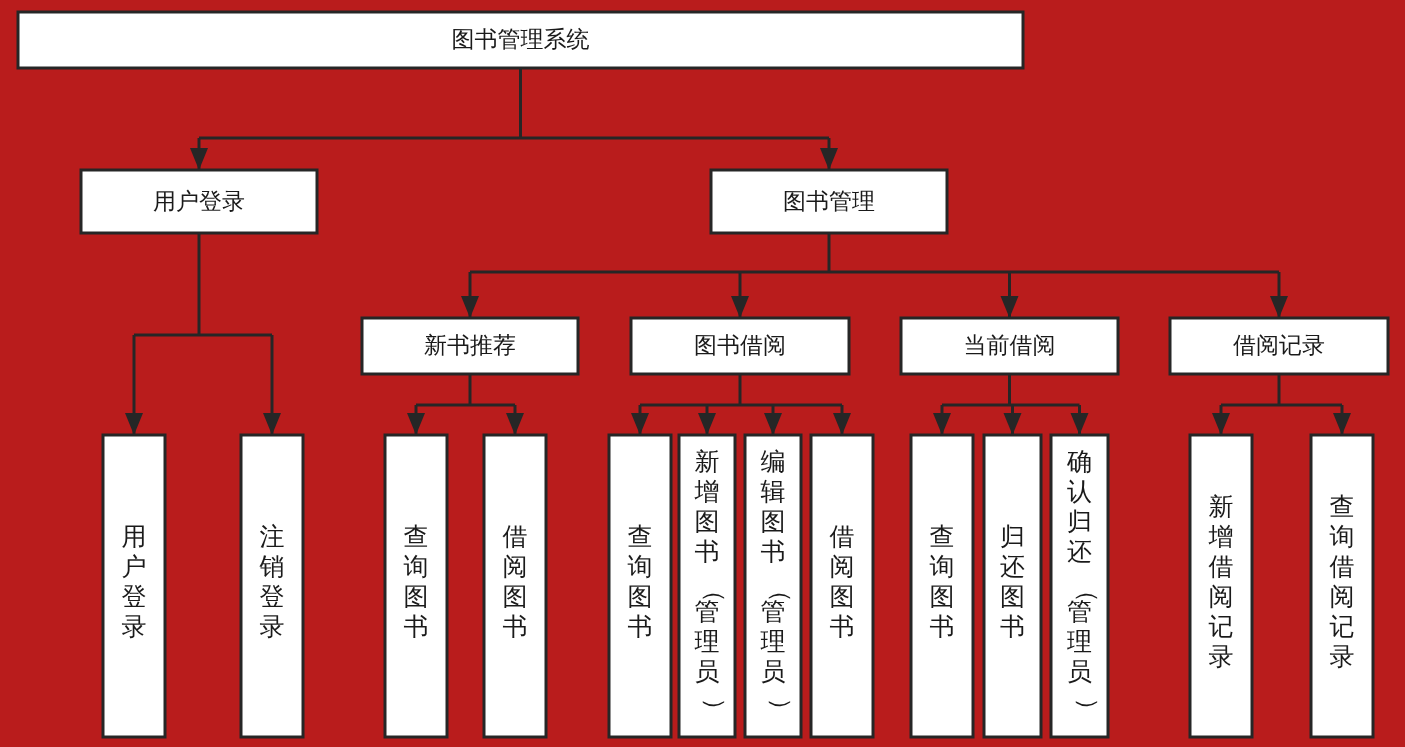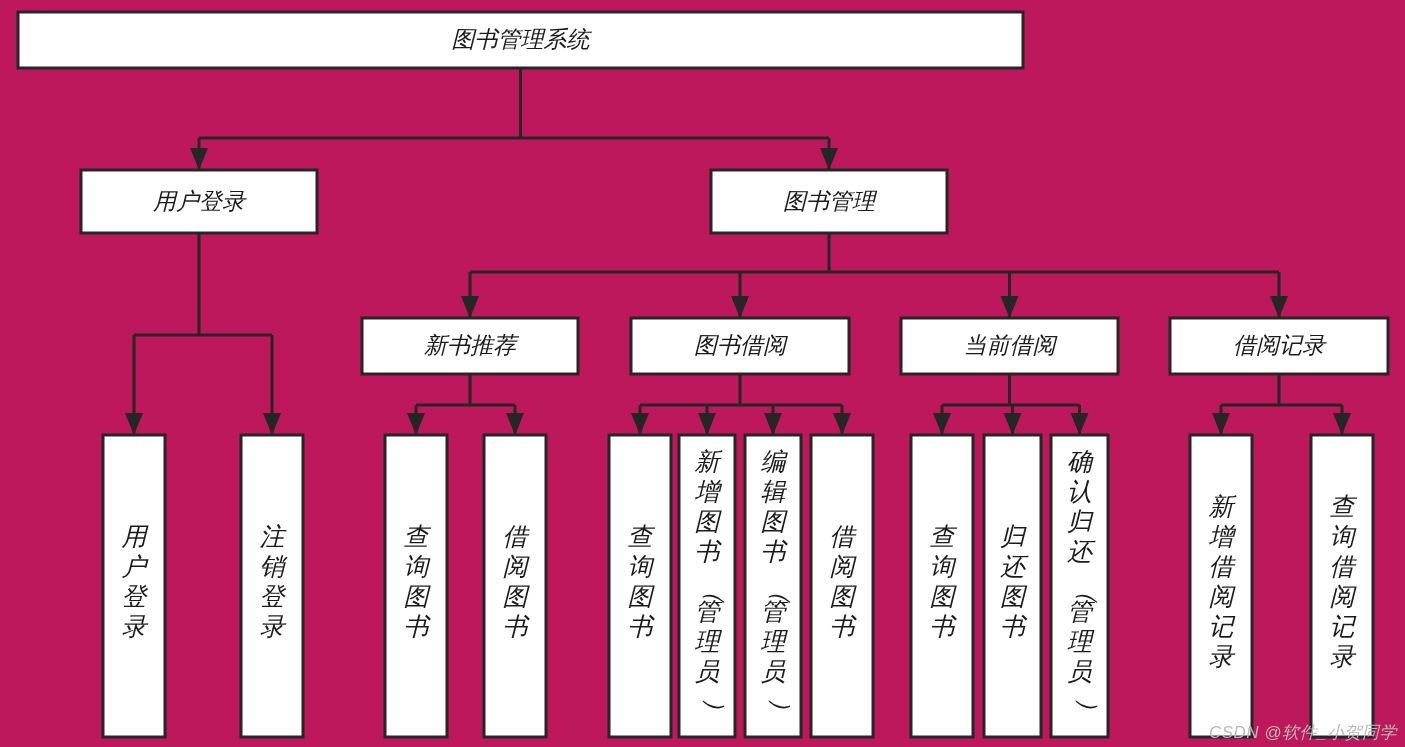--- a/index.html
+++ b/index.html
@@ -10,22 +10,21 @@
   body {
     width: 1405px;
     height: 747px;
     font-family: "Liberation Sans", "DejaVu Sans", sans-serif;
     overflow: hidden;
   }
   #diagram-root {
     position: relative;
     width: 1405px;
     height: 747px;
-    background: #be185d;
-    font-style: italic;
+    background: #b91c1c;
   }
   svg#flowchart {
     position: absolute;
     left: 0;
     top: 0;
     width: 1405px;
     height: 747px;
     display: block;
   }
   .node-box {
@@ -273,14 +272,13 @@
           <rect x="1311" y="435" width="62" height="302" class="node-box"></rect>
           <text x="1342" y="515" class="node-label-vertical">查</text>
           <text x="1342" y="545" class="node-label-vertical">询</text>
           <text x="1342" y="575" class="node-label-vertical">借</text>
           <text x="1342" y="605" class="node-label-vertical">阅</text>
           <text x="1342" y="635" class="node-label-vertical">记</text>
           <text x="1342" y="665" class="node-label-vertical">录</text>
         </g>
       </g>
   </svg>
-  <div class="watermark-text">CSDN @软件_小贺同学</div>
 </div>
 
 </body></html>

